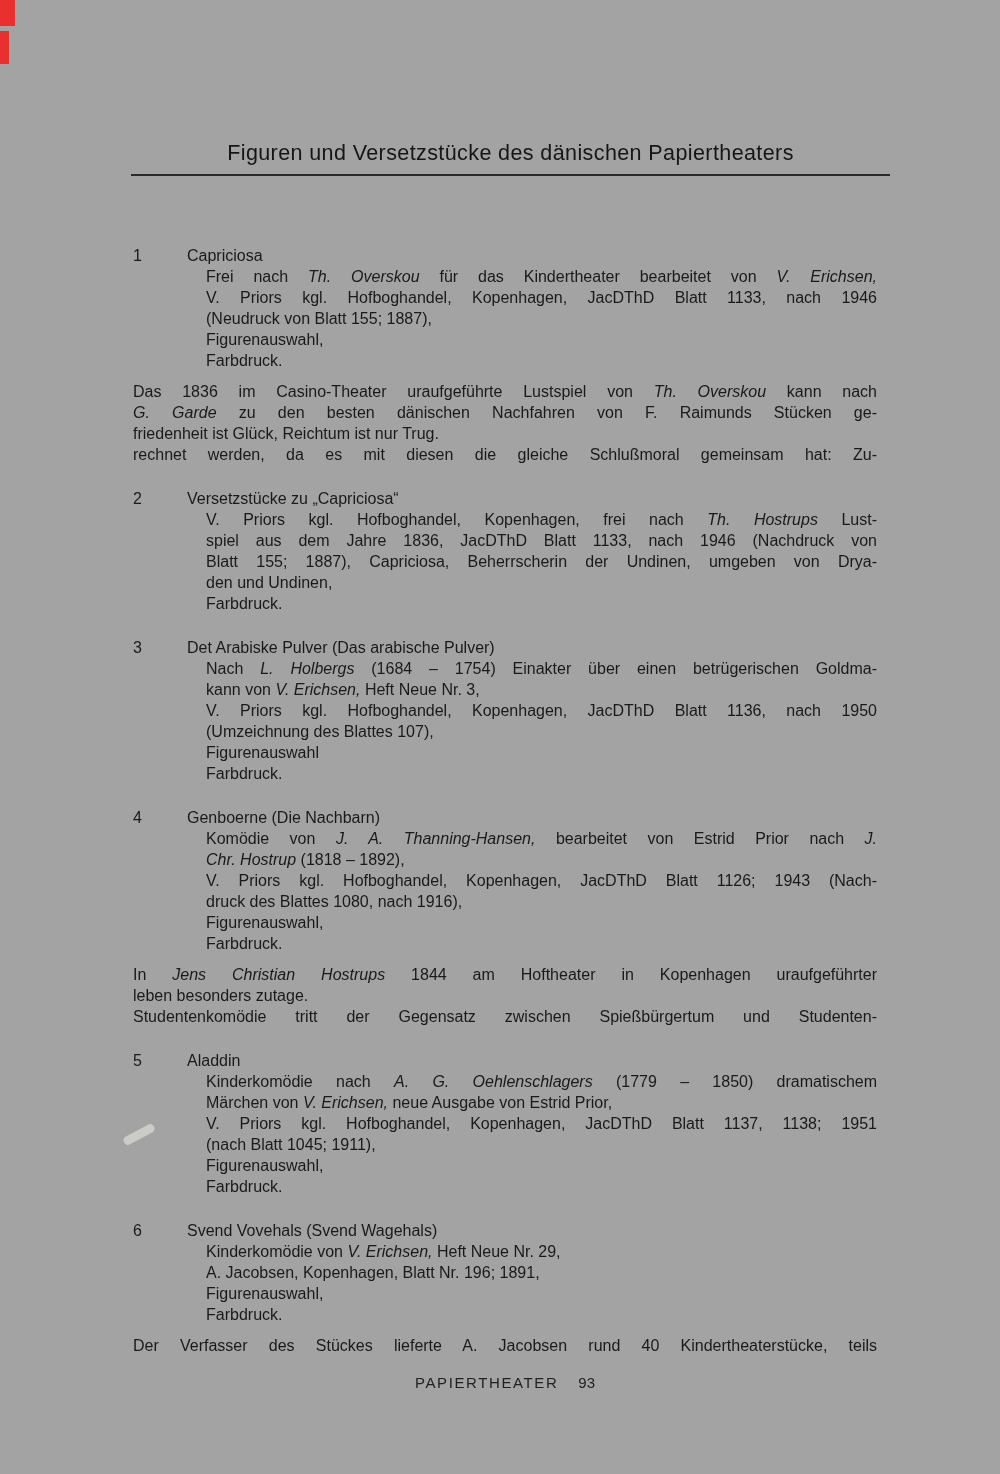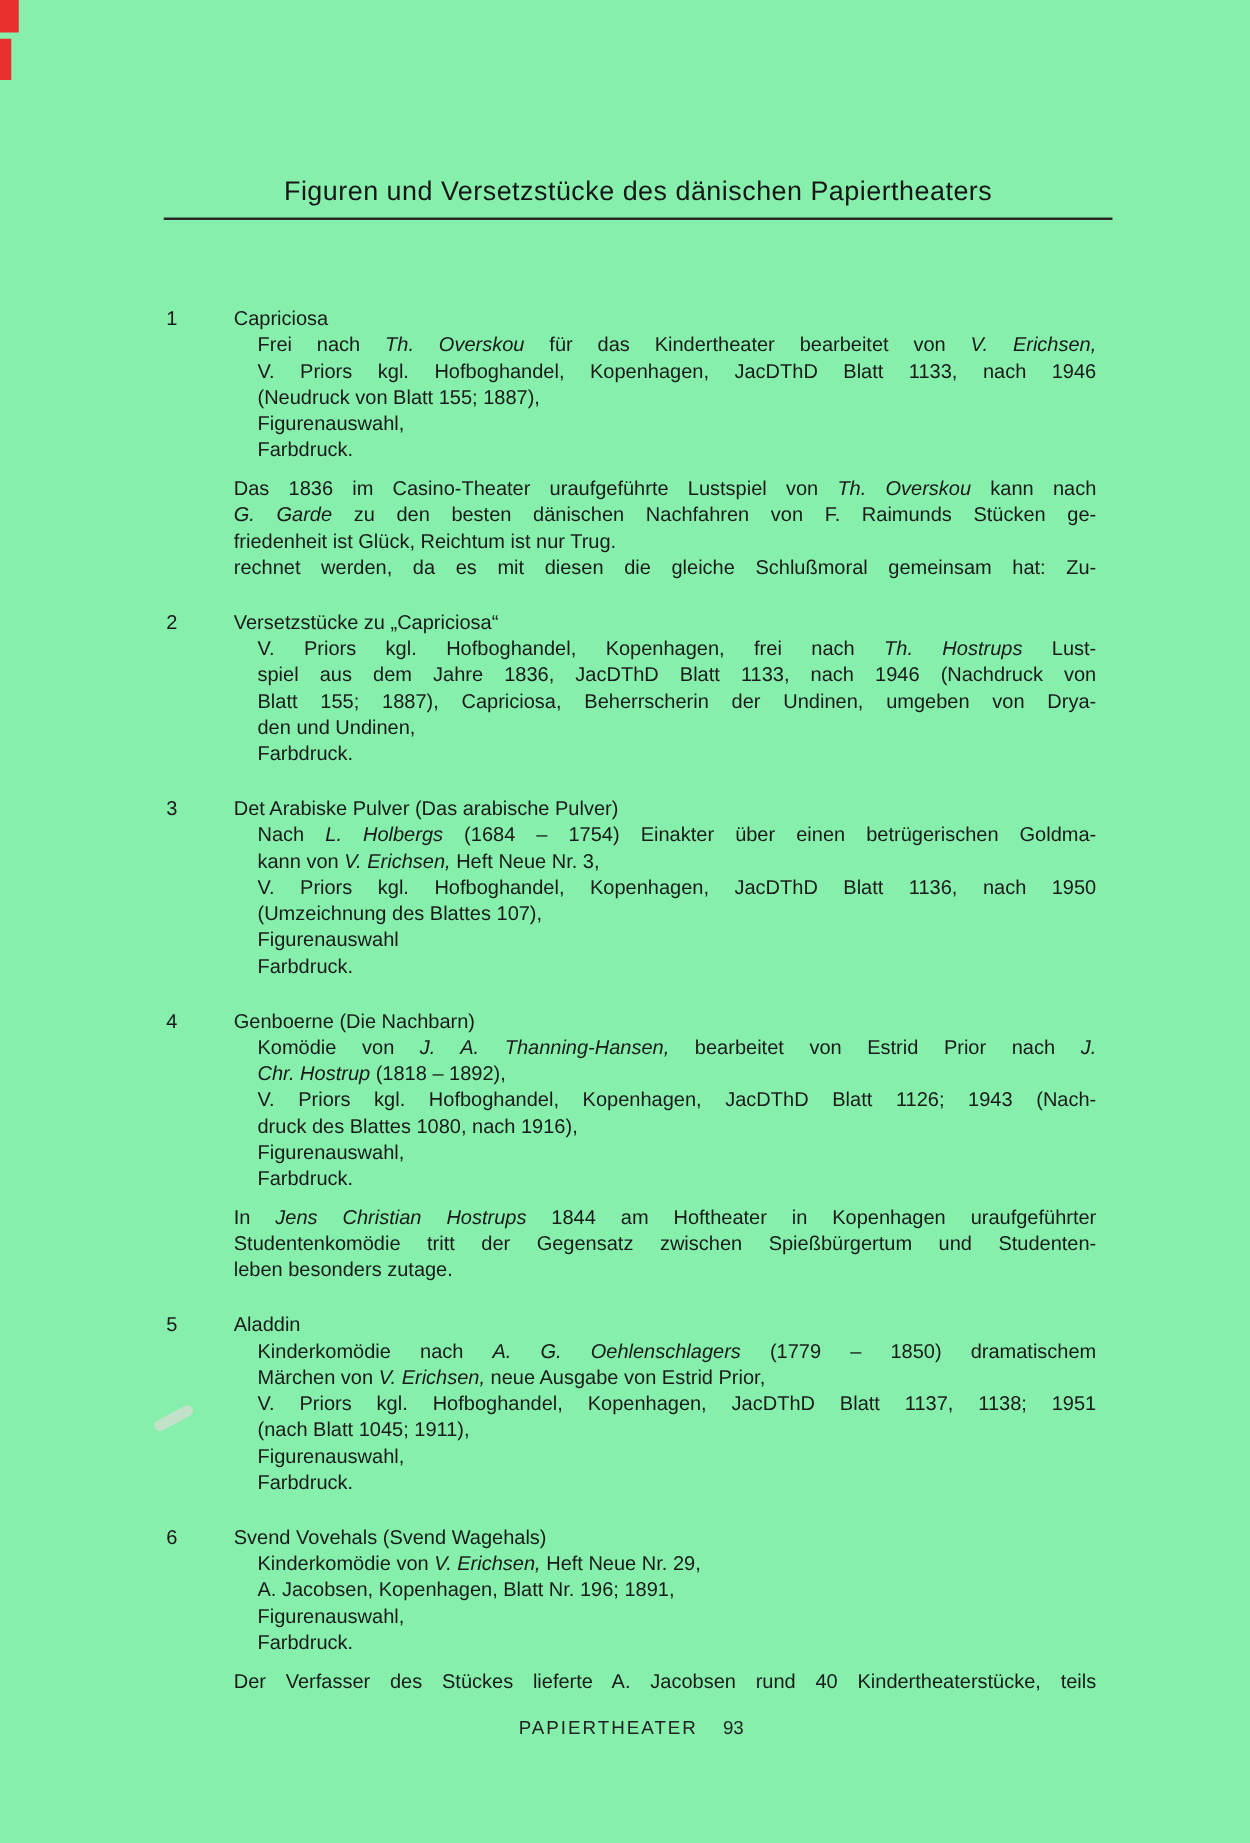--- a/index.html
+++ b/index.html
@@ -3,21 +3,21 @@
 <meta charset="utf-8">
 <style>
   html, body { margin: 0; padding: 0; }
   body {
     width: 1000px; height: 1474px;
     background: #fcfbf8;
     font-family: "Liberation Sans", sans-serif;
   }
   .page {
     position: relative; width: 1000px; height: 1474px;
-    background: #86efac; overflow: hidden; color: #1c1c1c;
+    background: #a3a3a3; overflow: hidden; color: #1c1c1c;
   }
   .scan-artifact { position: absolute; background: #e8312e; }
   .artifact-1 { left: 0; top: 0; width: 15px; height: 26px; }
   .artifact-2 { left: 0; top: 31px; width: 9px; height: 33px; }
   .smudge {
     position: absolute; left: 122px; top: 1130px; width: 34px; height: 9px;
     background: #dcdbd5; transform: rotate(-28deg); opacity: .7; border-radius: 5px;
   }
   .title-block {
     position: absolute; left: 131px; top: 141px; width: 759px;
@@ -29,21 +29,21 @@
   }
   .doc {
     position: absolute; left: 133px; top: 245px; width: 744px;
     font-size: 16px; line-height: 21px; color: #1a1a1a;
   }
   .entry { margin-bottom: 23px; }
   .entry-head { display: flex; }
   .entry-num { width: 54px; flex: none; }
   .entry-title { flex: 1; }
   .entry-details { margin-left: 73px; }
-  .entry-note { margin-left: 54px; margin-top: 10px; }
+  .entry-note { margin-top: 10px; }
   .line { min-height: 21px; }
   .just { text-align: justify; text-align-last: justify; }
   .it { font-style: italic; }
   .footer {
     position: absolute; left: 133px; top: 1374px; width: 744px;
     text-align: center; font-size: 15px; color: #222;
   }
   .footer .flabel { letter-spacing: 1.6px; margin-right: 20px; }
 </style>
 </head>
@@ -114,22 +114,22 @@
         <div class="entry-details">
           <div class="line just"><span>Komödie von </span><span class="it">J. A. Thanning-Hansen,</span><span> bearbeitet von Estrid Prior nach </span><span class="it">J.</span></div>
           <div class="line"><span class="it">Chr. Hostrup</span><span> (1818 – 1892),</span></div>
           <div class="line just"><span>V. Priors kgl. Hofboghandel, Kopenhagen, JacDThD Blatt 1126; 1943 (Nach-</span></div>
           <div class="line"><span>druck des Blattes 1080, nach 1916),</span></div>
           <div class="line"><span>Figurenauswahl,</span></div>
           <div class="line"><span>Farbdruck.</span></div>
         </div>
         <div class="entry-note">
           <div class="line just"><span>In </span><span class="it">Jens Christian Hostrups</span><span> 1844 am Hoftheater in Kopenhagen uraufgeführter</span></div>
+          <div class="line"><span>leben besonders zutage.</span></div>
           <div class="line just"><span>Studentenkomödie tritt der Gegensatz zwischen Spießbürgertum und Studenten-</span></div>
-          <div class="line"><span>leben besonders zutage.</span></div>
         </div>
       </div>
       <div class="entry">
         <div class="entry-head">
           <div class="entry-num">5</div>
           <div class="entry-title">Aladdin</div>
         </div>
         <div class="entry-details">
           <div class="line just"><span>Kinderkomödie nach </span><span class="it">A. G. Oehlenschlagers</span><span> (1779 – 1850) dramatischem</span></div>
           <div class="line"><span>Märchen von </span><span class="it">V. Erichsen,</span><span> neue Ausgabe von Estrid Prior,</span></div>

